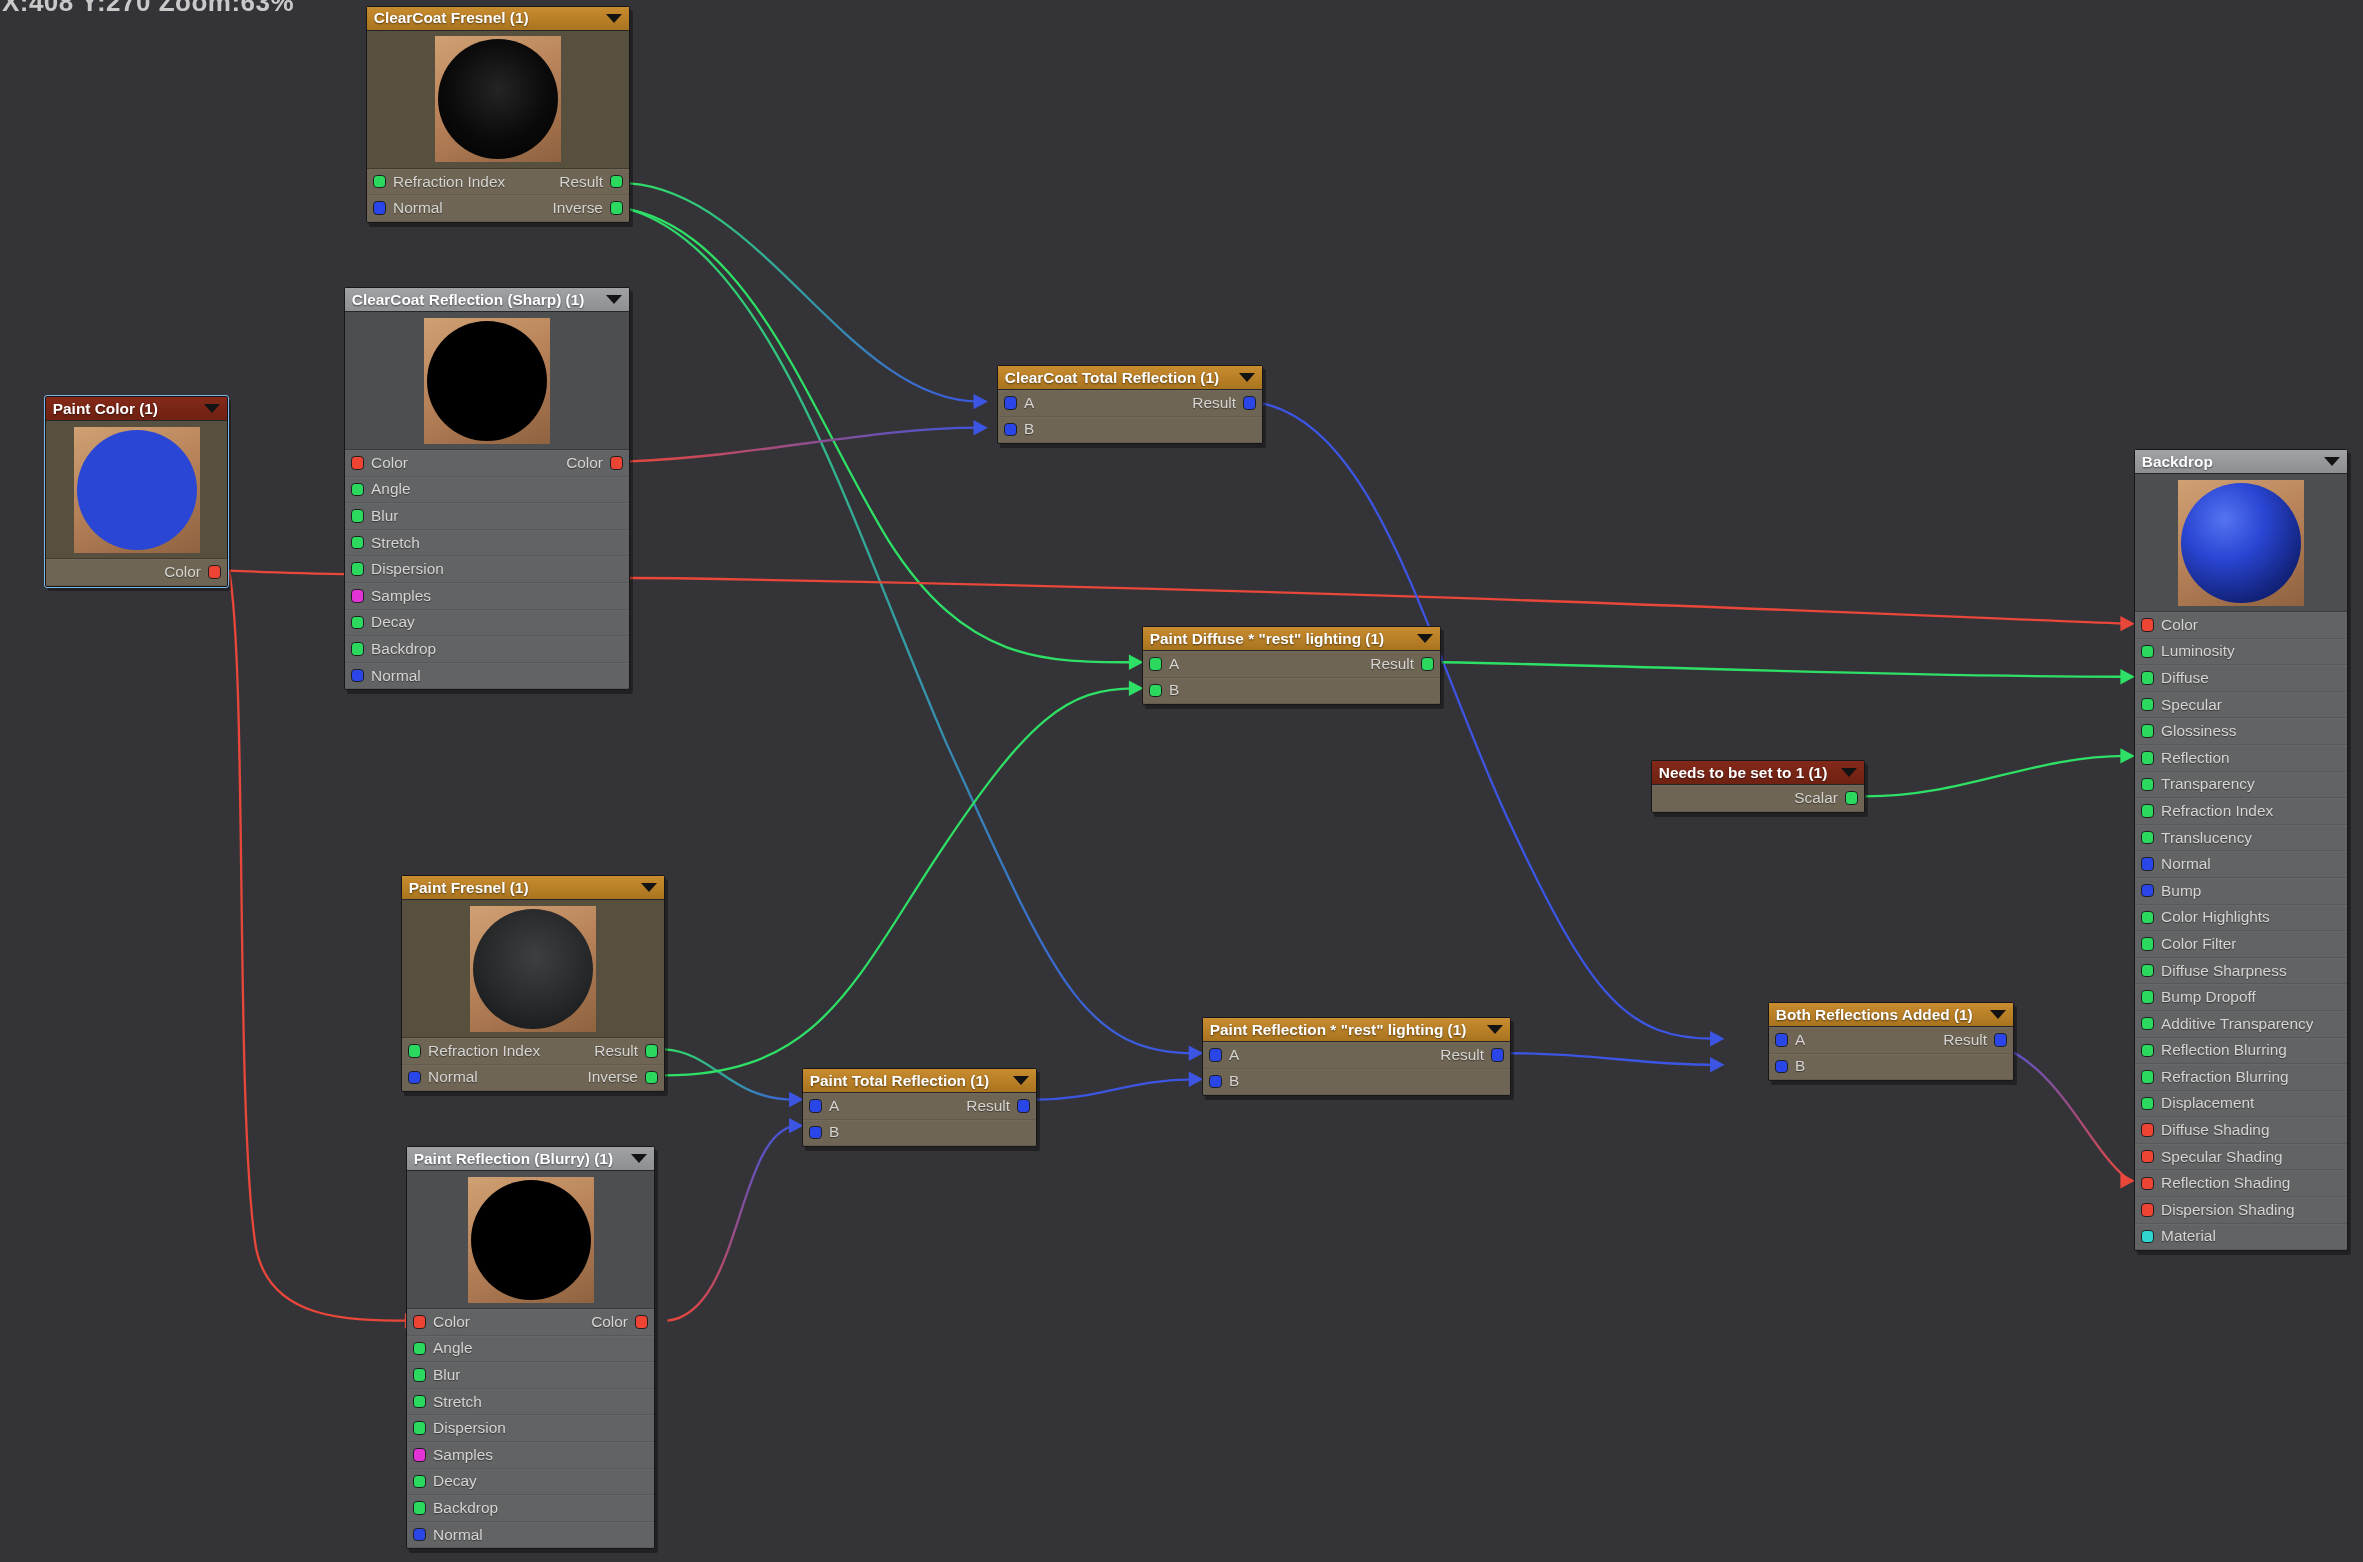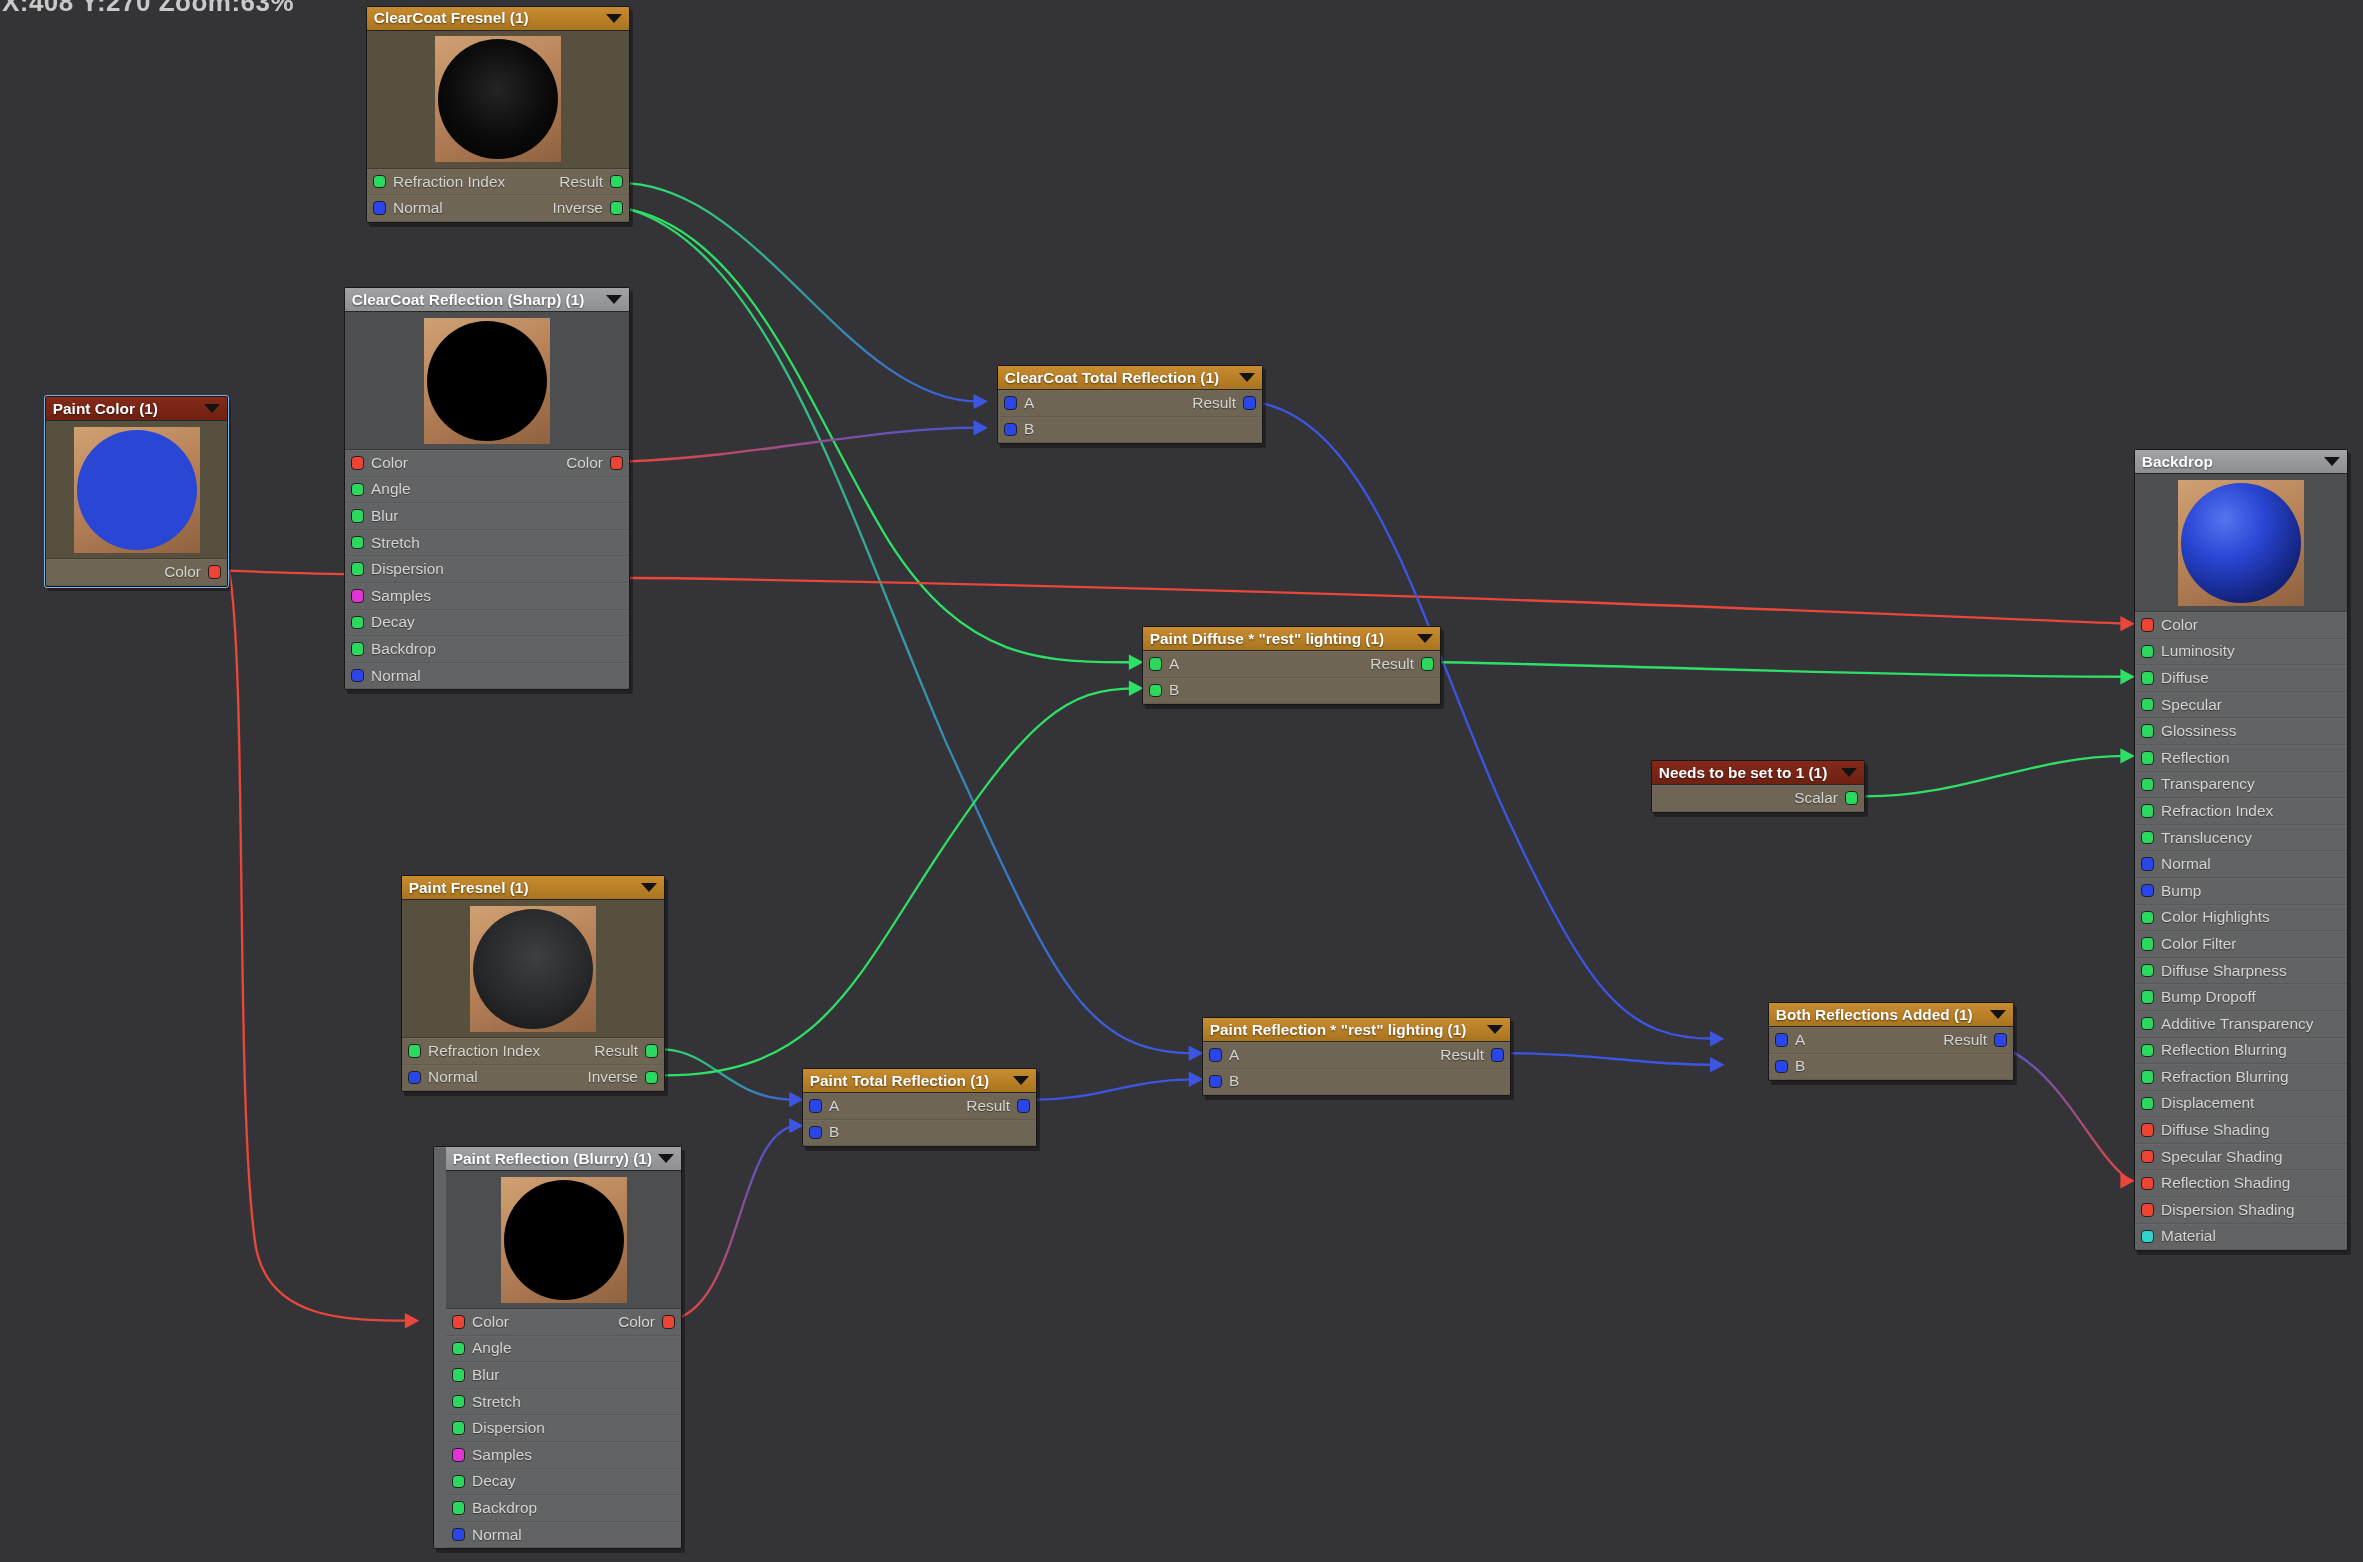--- a/index.html
+++ b/index.html
@@ -289,21 +289,21 @@
           <span class="out">
             <span class="lbl">Result</span>
             <span class="socket" style="background: rgb(43, 70, 232);"></span>
           </span>
         </div>
         <div class="row">
           <span class="socket" style="background: rgb(43, 70, 232);"></span>
           <span class="lbl">B</span>
         </div>
       </div>
-      <div class="node body-gray" style="left: 433px; top: 1146px; width: 249px; padding-left: 12px;">
+      <div class="node body-gray" style="left: 406px; top: 1146px; width: 249px;">
         <div class="titlebar t-gray">
           <span class="title-text">Paint Reflection (Blurry) (1)</span>
           <span class="tri"></span>
         </div>
         <div class="preview">
           <div class="swatch">
             <div class="sphere black"></div>
           </div>
         </div>
         <div class="row">

